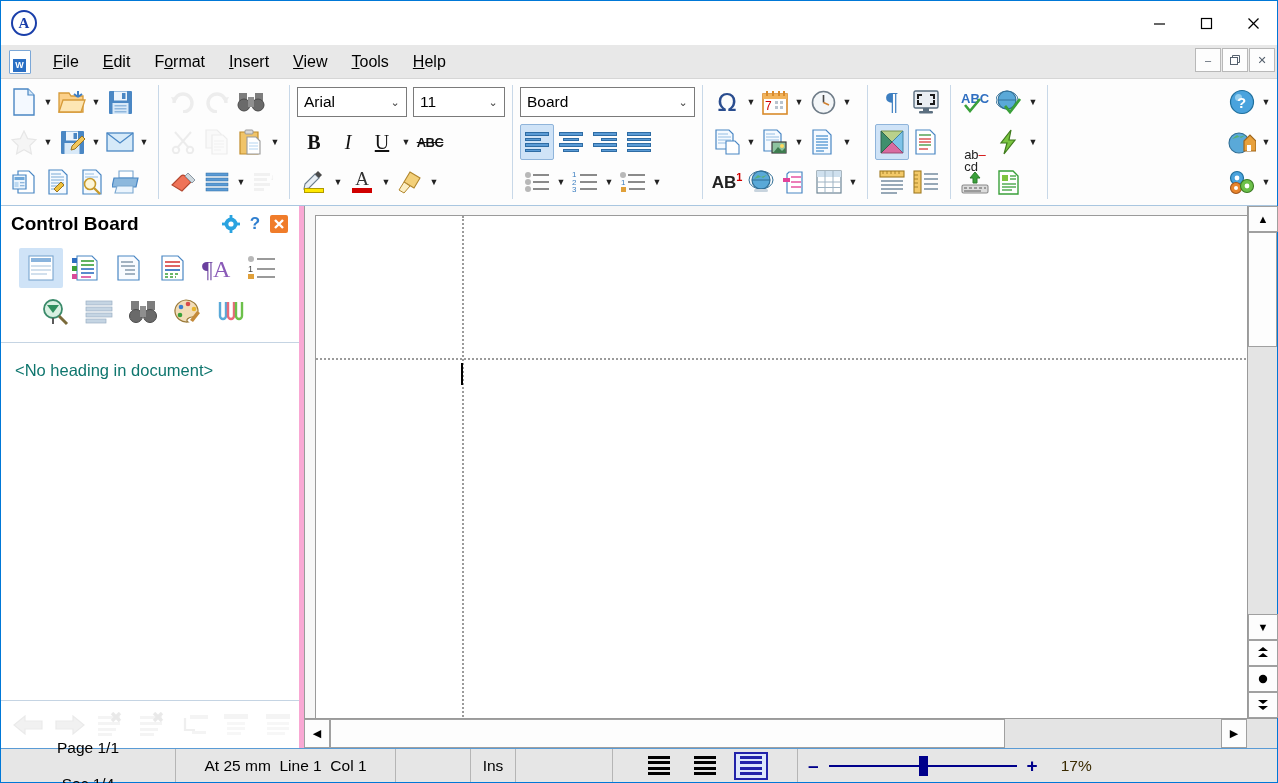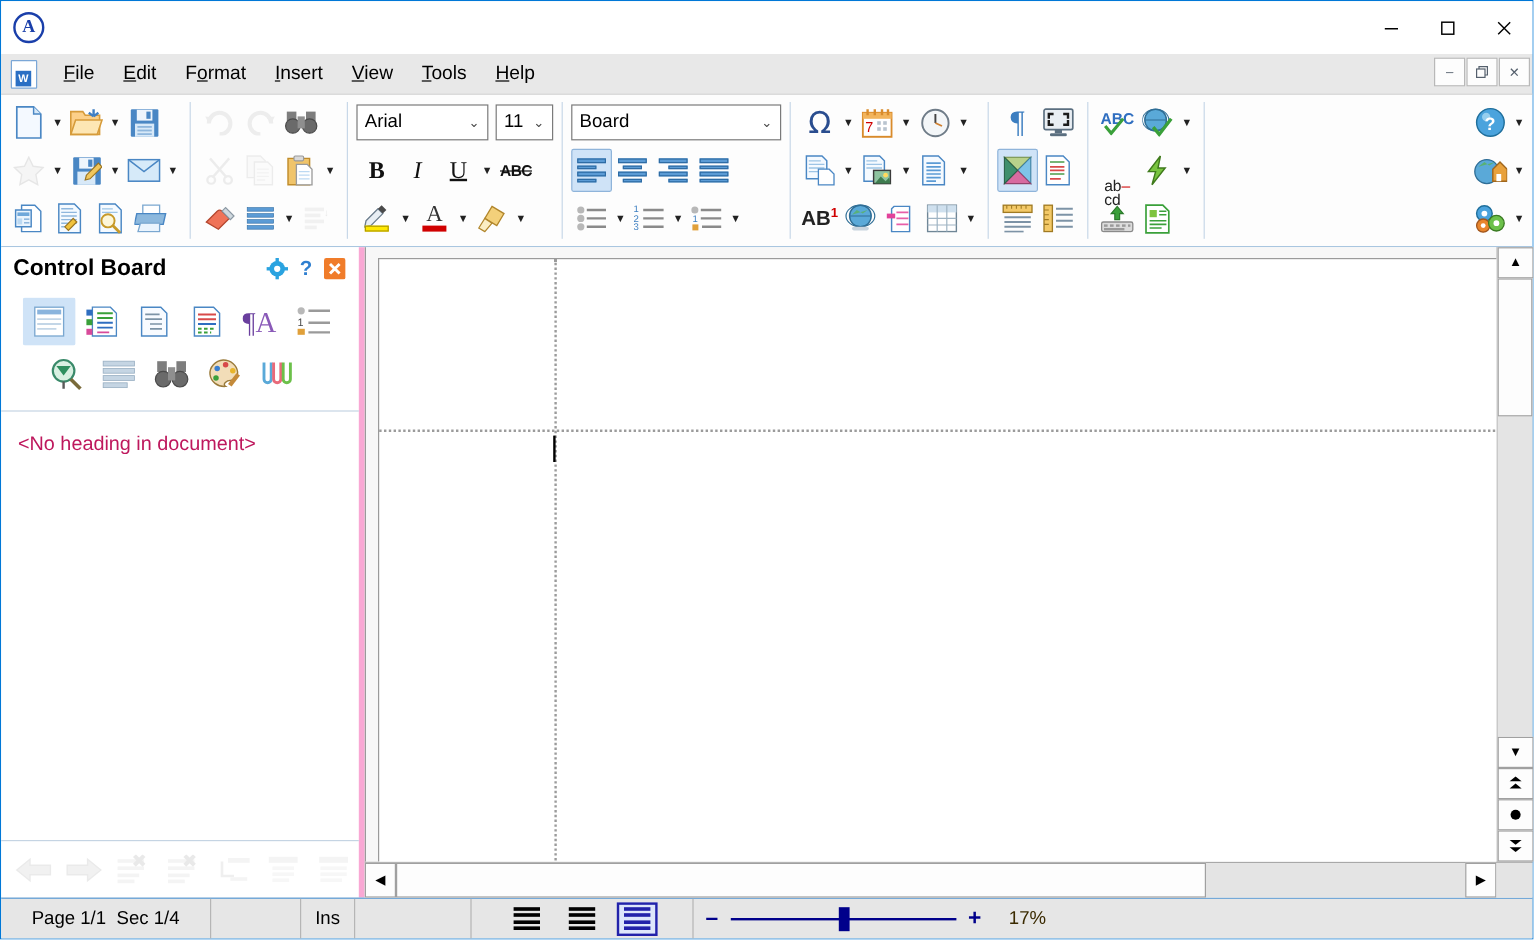--- a/index.html
+++ b/index.html
@@ -120,21 +120,21 @@
     display: flex; align-items: center;
     font-size: 15.5px; color: #000; padding-left: 6px;
     position: relative;
   }
   .combo .cv { flex: 1; white-space: nowrap; overflow: hidden; }
   .combo .carat {
     width: 22px; display: flex; align-items: center; justify-content: center;
     color: #444; font-size: 11px;
   }
   .combo-font { width: 110px; margin-right: 6px; }
-  .combo-size { width: 48px; justify-content: center; }
+  .combo-size { width: 92px; justify-content: center; }
   .combo-style { width: 175px; }
 
   
   .fmt { font-size: 20px; color: #111; }
   .fmt.b { font-weight: bold; font-family: "Liberation Serif", serif; }
   .fmt.i { font-style: italic; font-family: "Liberation Serif", serif; }
   .fmt.u { text-decoration: underline; font-family: "Liberation Serif", serif; }
   .fmt.s { text-decoration: line-through; font-size: 13px; font-weight: bold; letter-spacing: -.5px;}
 
   
@@ -170,21 +170,21 @@
   }
   .panel-tools .tb-row { height: 44px; }
   .panel-tool {
     width: 44px; height: 40px;
     display: flex; align-items: center; justify-content: center;
     border: 1px solid transparent; border-radius: 2px;
   }
   .panel-tool.active { background: #cfe3f7; }
   .panel-tools .tb-row.r2 { padding-left: 14px; }
   .panel-body {
-    flex: 1; padding: 18px 14px; font-size: 16.5px; color: #be185d;
+    flex: 1; padding: 18px 14px; font-size: 16.5px; color: #0f766e;
     overflow: hidden;
   }
   .panel-nav {
     height: 48px; min-height: 48px;
     border-top: 1px solid #c5d4e3;
     display: flex; align-items: center; padding-left: 6px;
   }
   .nav-btn {
     width: 42px; height: 42px;
     display: flex; align-items: center; justify-content: center;
@@ -257,21 +257,21 @@
     background: #e6e6e6;
     border-top: 1px solid #5a9bd5;
     display: flex; align-items: stretch;
     font-size: 15.5px; color: #000;
   }
   .sb-cell {
     display: flex; align-items: center; justify-content: center;
     border-right: 1px solid #b5b5b5;
     padding: 0 10px; white-space: nowrap;
   }
-  .sb-cell.first { border-left: none; }
+  .sb-cell.first { border-left: none; flex-direction: column; }
   .sb-view {
     width: 38px; display: flex; align-items: center; justify-content: center;
   }
   .sb-view .vl { width: 22px; display: flex; flex-direction: column; gap: 2.5px; }
   .sb-view .vl i { height: 3px; background: #000; display: block; }
   .sb-view.active {
     border: 2px solid #2222aa; background: #dde6fb; width: 34px; height: 28px;
     align-self: center; margin: 0 2px;
   }
   .sb-view.active .vl i { background: #2222aa; }
@@ -1254,20 +1254,25 @@
         <div class="hsb-btn">▶</div>
         <div class="hsb-corner"></div>
       </div>
     </div>
   </div>
 
   <div class="statusbar">
     <div class="sb-cell first" style="width:175px">
       <span>Page 1/1</span>&nbsp;&nbsp;
       <span>Sec 1/4</span>
+    </div>
+    <div class="sb-cell" style="width:220px">
+      <span>At 25 mm</span>&nbsp;&nbsp;
+      <span>Line 1</span>&nbsp;&nbsp;
+      <span>Col 1</span>
     </div>
     <div class="sb-cell" style="width:75px"></div>
     <div class="sb-cell" style="width:45px">Ins</div>
     <div class="sb-cell" style="width:97px"></div>
     <div class="sb-cell" style="width:185px;gap:8px">
       <span class="sb-view">
         <span class="vl">
             <i></i>
             <i></i>
             <i></i>

